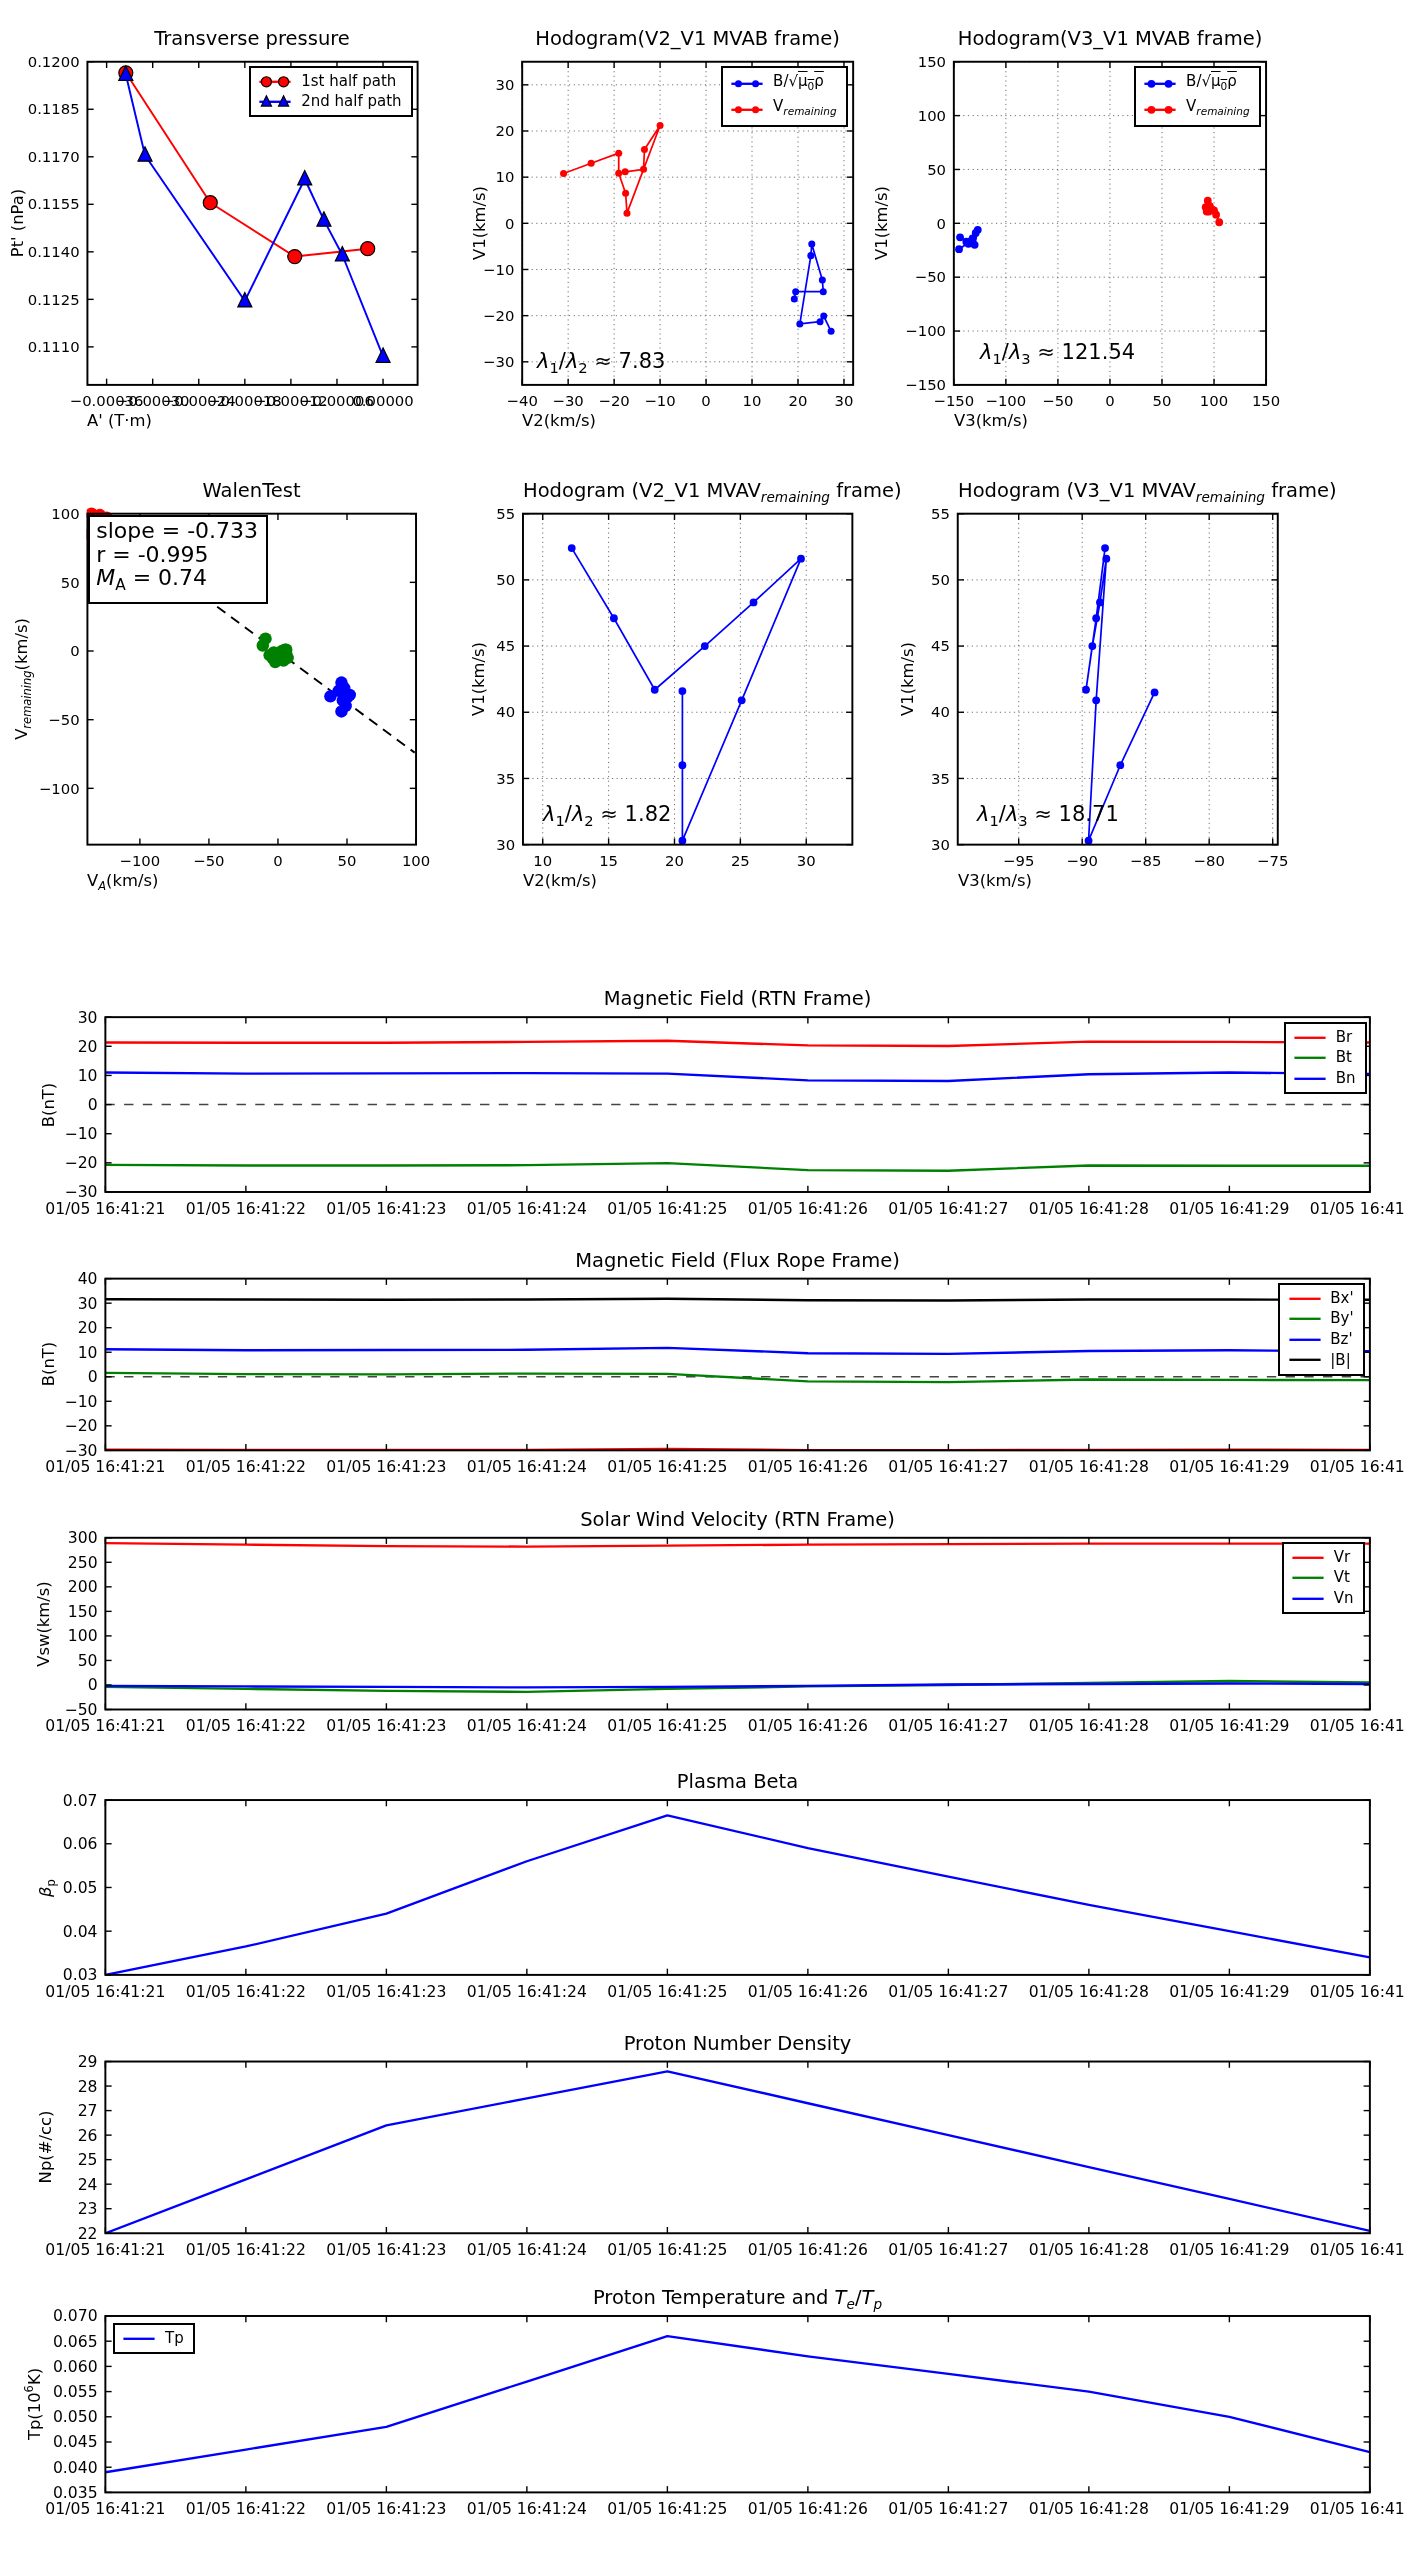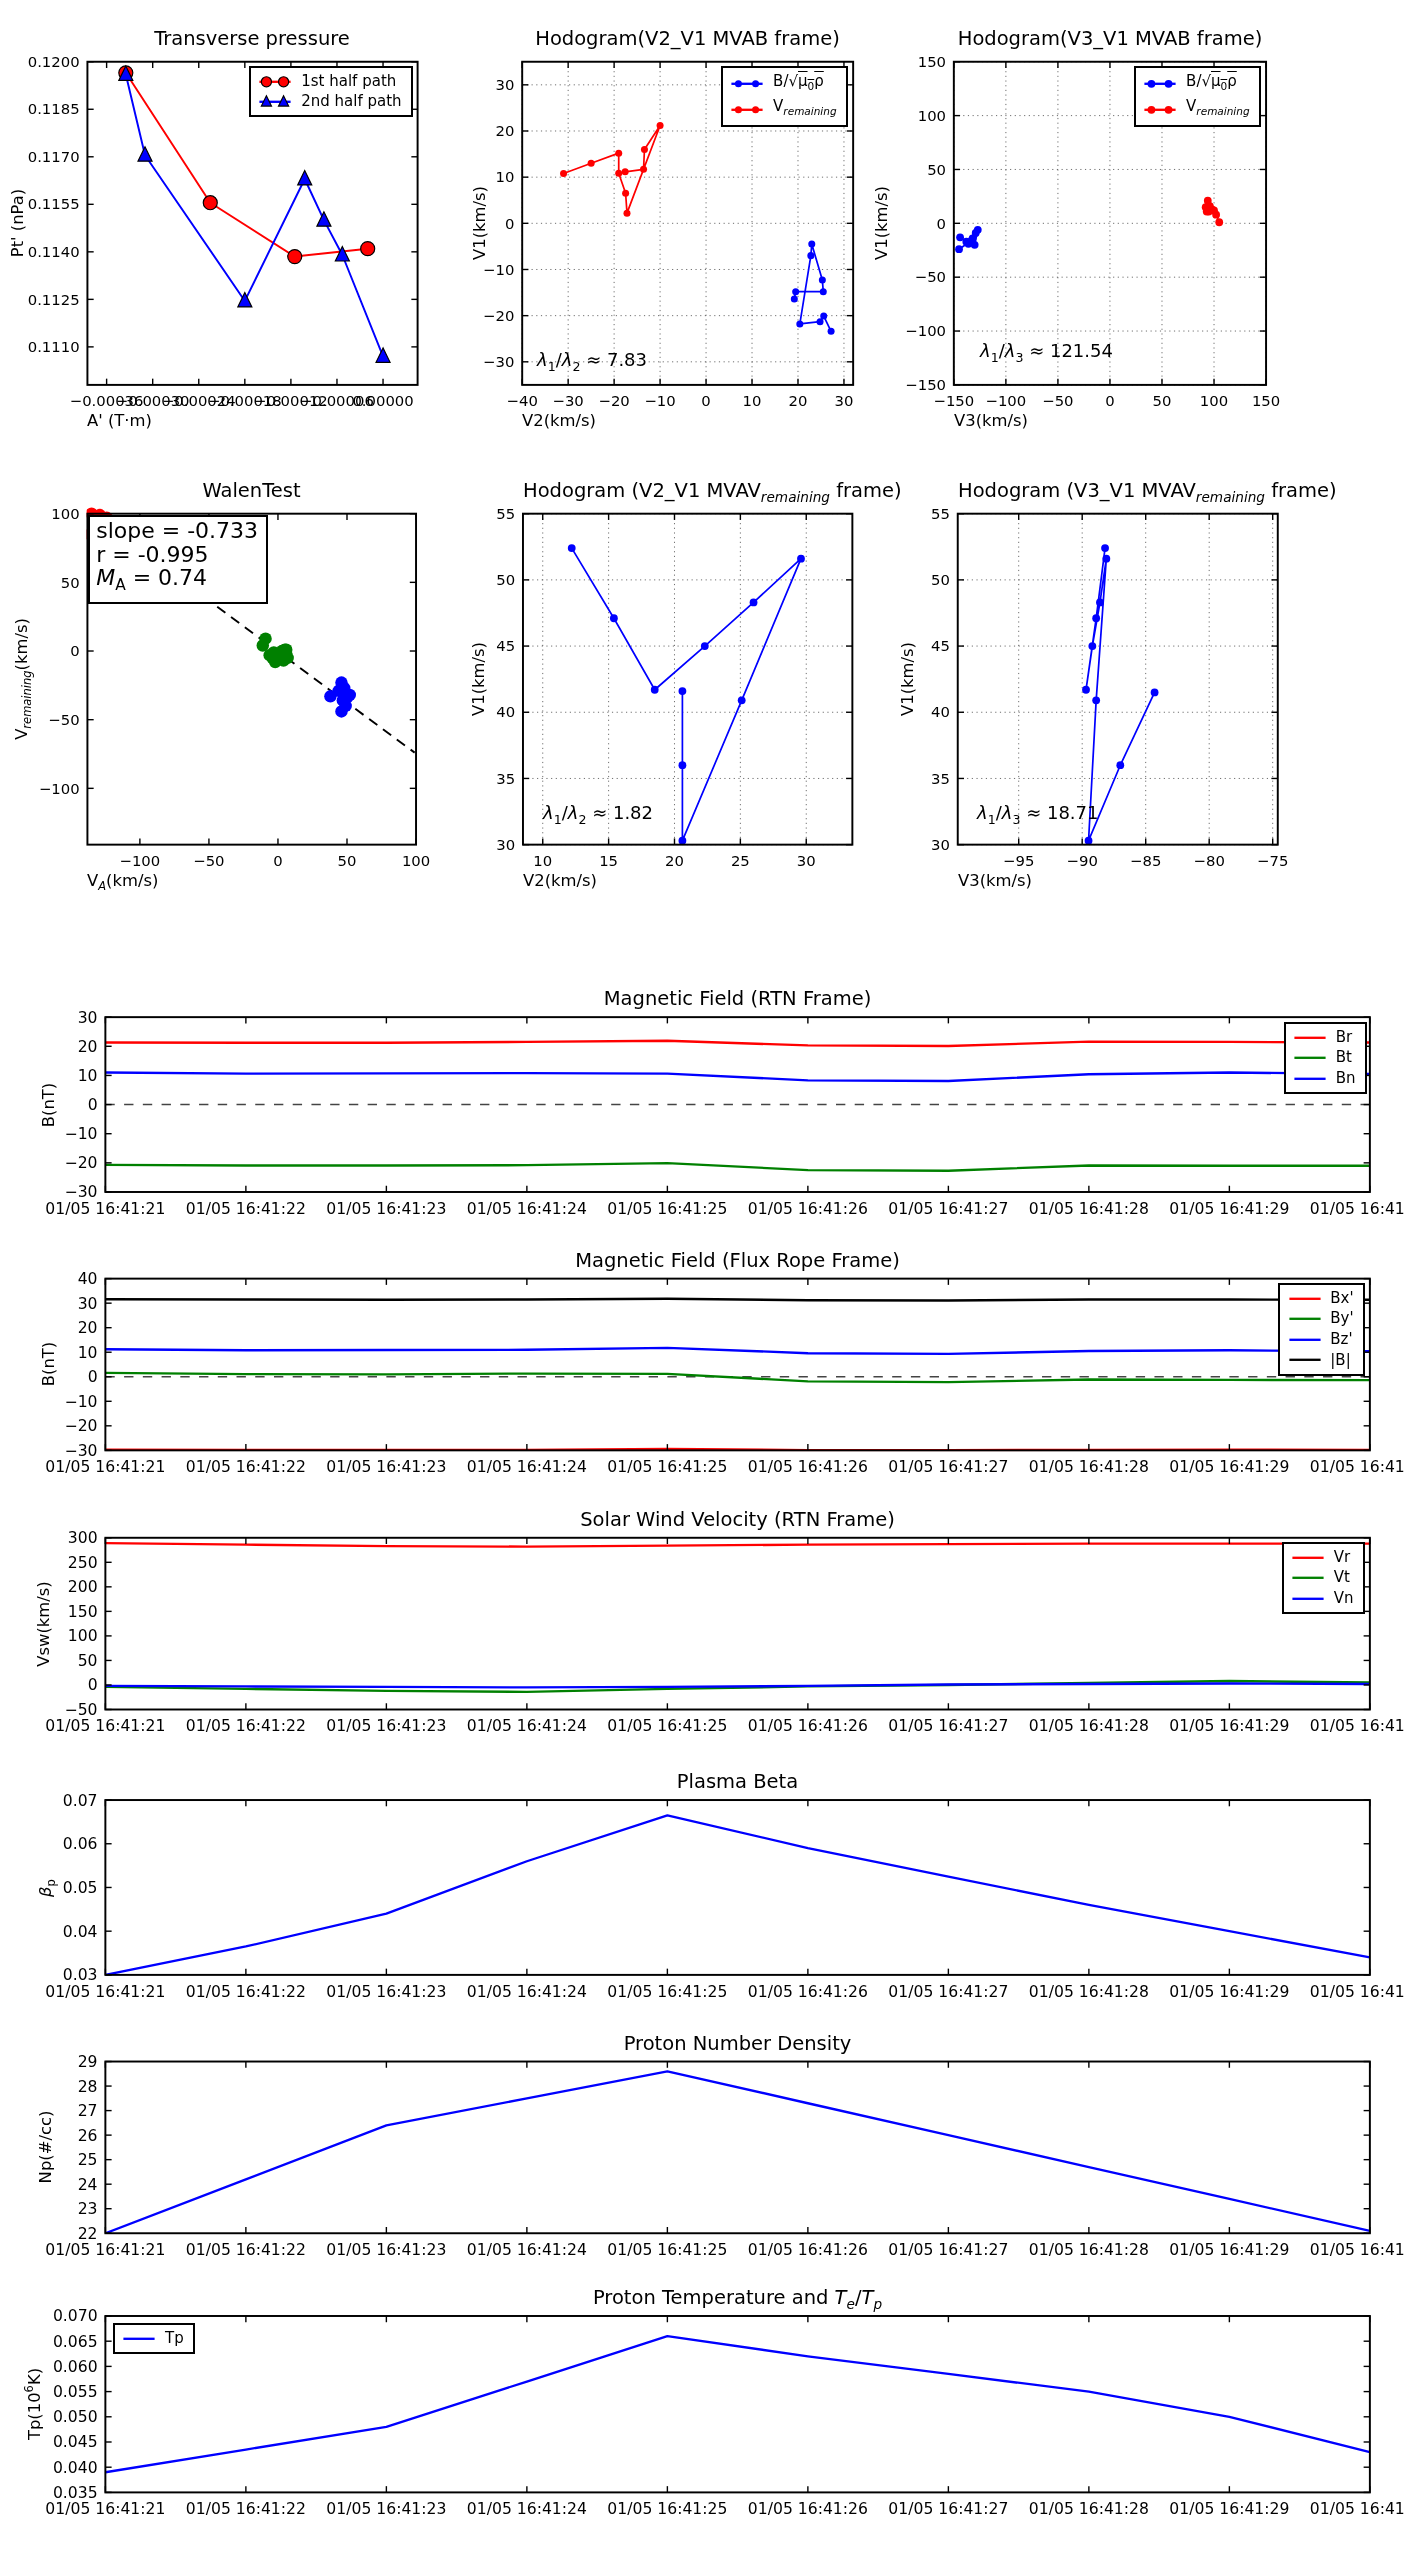--- a/index.html
+++ b/index.html
@@ -6,21 +6,21 @@
   .page{position:relative;width:1405px;height:2576px;background:#ffffff;overflow:hidden;
         font-family:"DejaVu Sans",sans-serif;color:#000;}
   #plots{position:absolute;left:0;top:0;}
   #plots text{font-family:"DejaVu Sans",sans-serif;fill:#000;}
   .grid{stroke:#555;stroke-width:1.1;stroke-dasharray:1.5 4.5;}
   .tick{stroke:#000;stroke-width:1.8;}
   .ctitle{position:absolute;text-align:center;white-space:nowrap;font-size:19.5px;line-height:23.4px;}
   .xlabel{position:absolute;white-space:nowrap;font-size:16.4px;}
   .ylabel{position:absolute;width:328px;text-align:center;white-space:nowrap;font-size:16.4px;
           transform:translate(-50%,-50%) rotate(-90deg);}
-  .anno{position:absolute;font-size:18px;white-space:nowrap;text-align:right;}
+  .anno{position:absolute;font-size:21px;white-space:nowrap;text-align:right;}
   .statsbox{position:absolute;border:2px solid #000;background:#fff;padding:2.3px 7.8px 3.9px 6.2px;
             font-size:22px;line-height:23.4px;white-space:nowrap;}
   .legend{position:absolute;border:2px solid #000;background:#fff;padding:3.9px 9.4px 3.9px 6.2px;
           display:flex;flex-direction:column;gap:1.6px;}
   .lrow{display:flex;align-items:center;gap:7.8px;font-size:15px;line-height:19px;white-space:nowrap;}
   .ol{text-decoration:overline;margin-top:42px;}
   sub,sup{font-size:70%;}
 </style>
 </head>
 <body>

